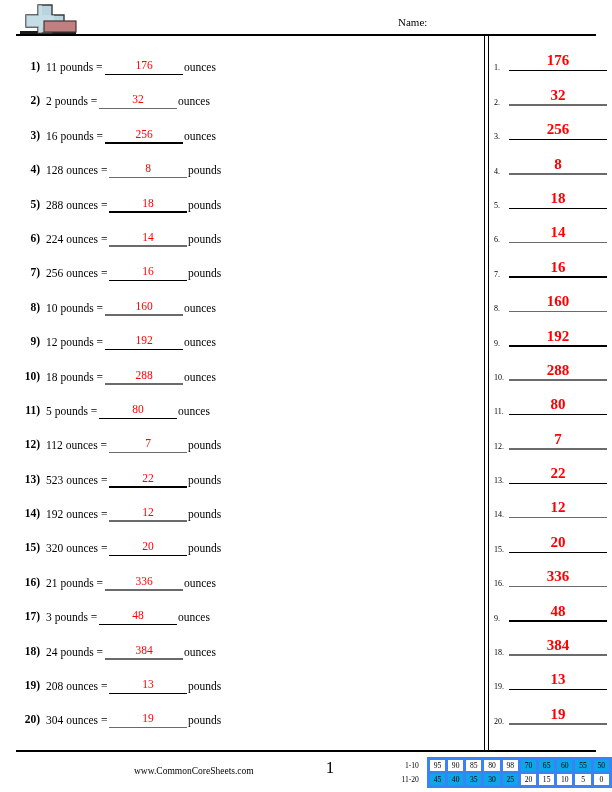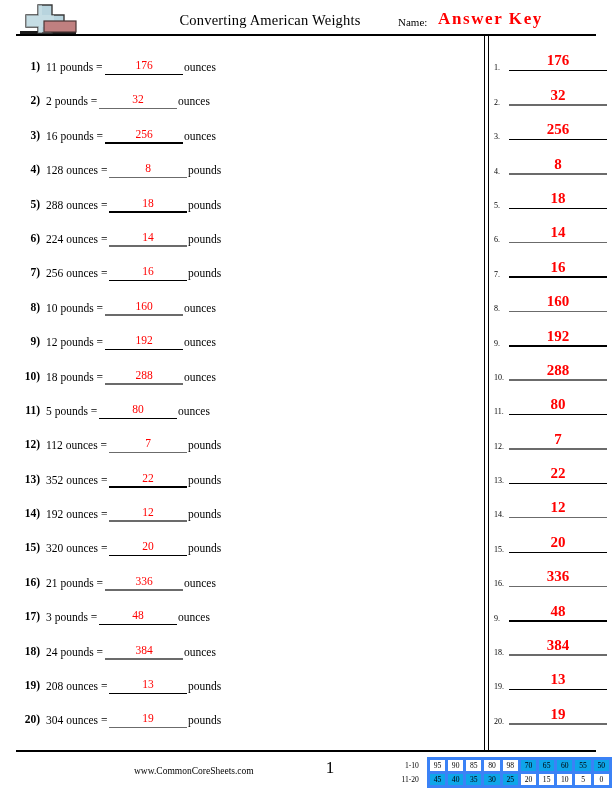--- a/index.html
+++ b/index.html
@@ -125,23 +125,21 @@
 
 <div class="page">
 
   <div class="header">
     <svg class="logo" viewBox="0 0 64 34">
       <rect x="4" y="28" width="56" height="3" fill="#1a1a1a"></rect>
       <polygon points="22,2 36,2 36,12 48,12 48,24 36,24 36,30 22,30 22,24 10,24 10,12 22,12" fill="#b8d4de" stroke="#3a3a3a" stroke-width="1.4"></polygon>
       <polygon points="22,2 26,2 26,12 38,12 38,24 26,24 26,30 22,30 22,24 10,24 10,12 22,12" fill="#cfe3ea" opacity="0.55"></polygon>
       <rect x="28" y="18" width="32" height="11" fill="#c08080" stroke="#4a3535" stroke-width="1.2"></rect>
     </svg>
-    <div class="title">Converting American Weights</div>
     <div class="name-label">Name:</div>
-    <div class="answer-key">Answer Key</div>
   </div>
   <div class="hrule-top"></div>
 
   <div class="divider"></div>
   <div class="divider2"></div>
 
   <div class="problems" id="problems">
       <div class="prob">
         <div class="num">1)</div>
         <div class="qtext">11 pounds =</div>
@@ -245,21 +243,21 @@
         <div class="num">12)</div>
         <div class="qtext">112 ounces =</div>
         <div class="blank" style="left: 109px; width: 78px;">
           <div class="ansval">7</div>
           <div class="blankline"></div>
         </div>
         <div class="unit" style="left: 188px;">pounds</div>
       </div>
       <div class="prob">
         <div class="num">13)</div>
-        <div class="qtext">352 ounces =</div>
+        <div class="qtext">523 ounces =</div>
         <div class="blank" style="left: 109px; width: 78px;">
           <div class="ansval">22</div>
           <div class="blankline"></div>
         </div>
         <div class="unit" style="left: 188px;">pounds</div>
       </div>
       <div class="prob even">
         <div class="num">14)</div>
         <div class="qtext">192 ounces =</div>
         <div class="blank" style="left: 109px; width: 78px;">

